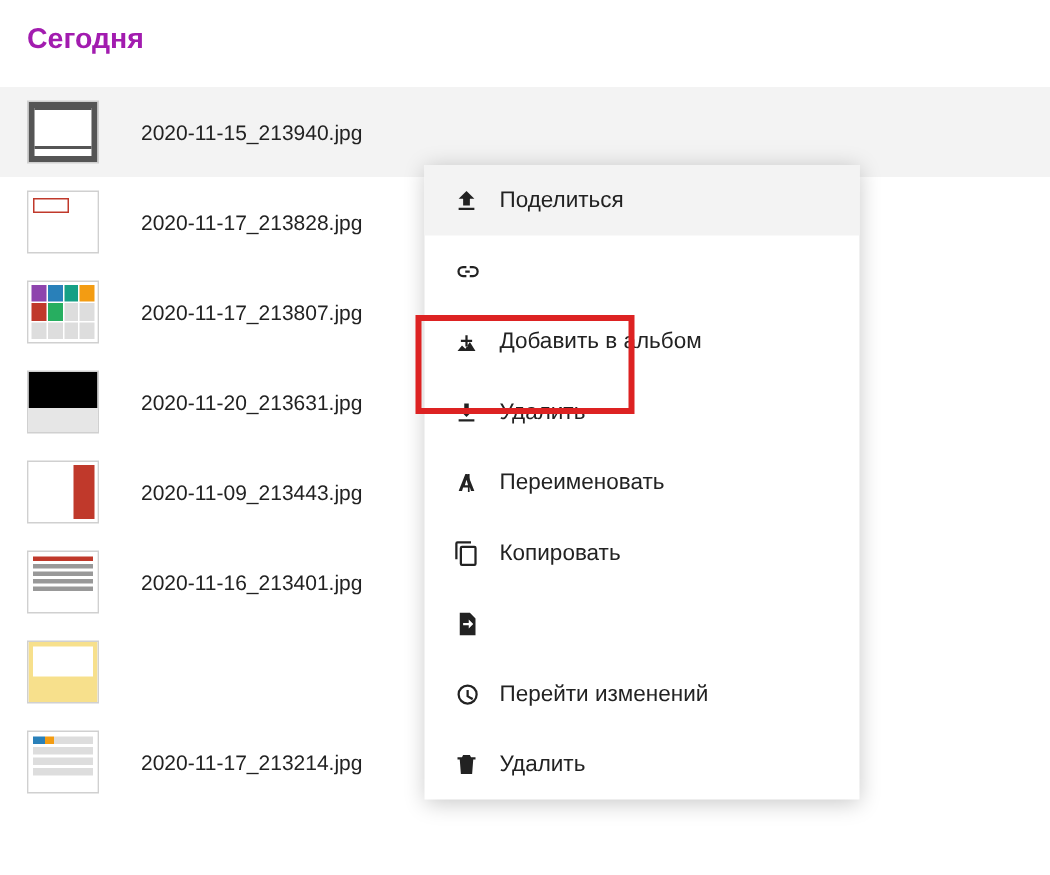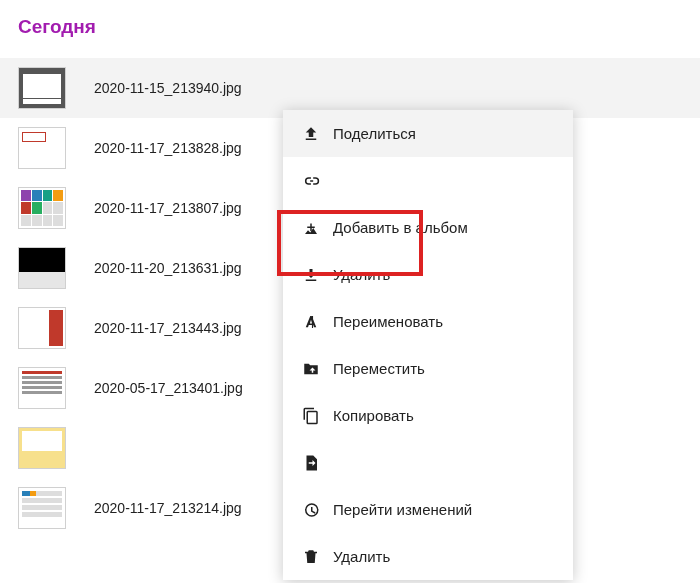--- a/index.html
+++ b/index.html
@@ -156,27 +156,27 @@
   <div class="file-row">
     <div class="thumb">
         <div class="thumb-inner t3"></div>
       </div>
     <span class="filename">2020-11-20_213631.jpg</span>
   </div>
   <div class="file-row">
     <div class="thumb">
         <div class="thumb-inner t4"></div>
       </div>
-    <span class="filename">2020-11-17_213443.jpg</span>
+    <span class="filename">2020-11-09_213443.jpg</span>
   </div>
   <div class="file-row">
     <div class="thumb">
         <div class="thumb-inner t5"></div>
       </div>
-    <span class="filename">2020-05-17_213401.jpg</span>
+    <span class="filename">2020-11-16_213401.jpg</span>
   </div>
   <div class="file-row">
     <div class="thumb">
         <div class="thumb-inner t6"></div>
       </div>
   </div>
   <div class="file-row">
     <div class="thumb">
         <div class="thumb-inner t7"></div>
       </div>
@@ -221,28 +221,20 @@
       <svg viewBox="0 0 24 24" width="18" height="18">
           <path d="M5 19h3l1-3h6l1 3h3L13 4h-2L5 19zm5.5-5L12 9l1.5 5h-3z"></path>
           <path d="M14 4v16" stroke="#222" stroke-width="1.5" fill="none"></path>
         </svg>
     </span>
     <span>Переименовать</span>
   </div>
   <div class="menu-item">
     <span class="icon">
       <svg viewBox="0 0 24 24" width="18" height="18">
-          <path d="M3 5h6l2 2h10v12H3V5zm11 5l-4 4h3v3h2v-3h3l-4-4z"></path>
-        </svg>
-    </span>
-    <span>Переместить</span>
-  </div>
-  <div class="menu-item">
-    <span class="icon">
-      <svg viewBox="0 0 24 24" width="18" height="18">
           <path d="M16 1H4a2 2 0 00-2 2v14h2V3h12V1zm3 4H8a2 2 0 00-2 2v14a2 2 0 002 2h11a2 2 0 002-2V7a2 2 0 00-2-2zm0 16H8V7h11v14z"></path>
         </svg>
     </span>
     <span>Копировать</span>
   </div>
   <div class="menu-item">
     <span class="icon">
       <svg viewBox="0 0 24 24" width="18" height="18">
           <path d="M6 2h9l5 5v15H6V2zm8 9H9v2h5v3l4-4-4-4v3z"></path>
         </svg>

